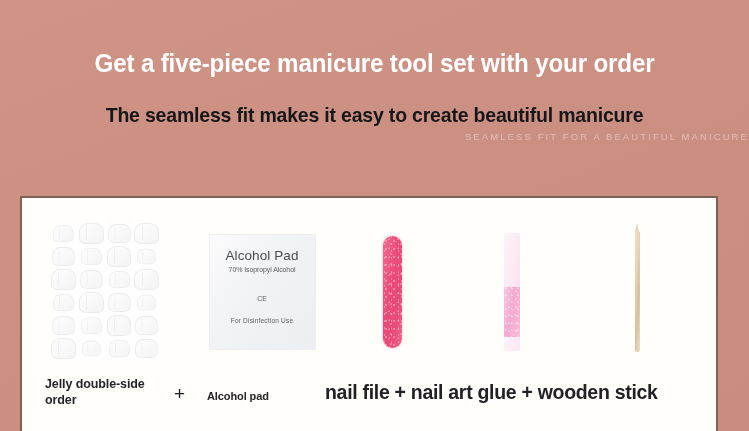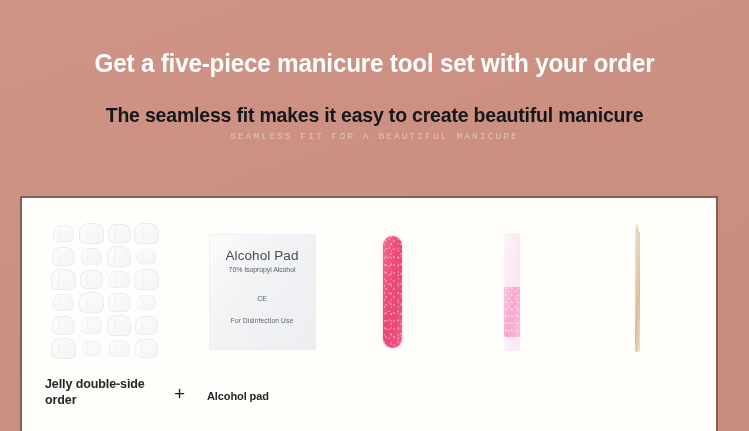--- a/index.html
+++ b/index.html
@@ -45,28 +45,27 @@
     letter-spacing: -0.2px;
     line-height: 25px;
     white-space: nowrap;
     transform: scaleX(0.95);
   }
   #headline-ghost {
     position: absolute;
     top: 131px;
     left: 0;
     width: 749px;
-    text-align: center;
+    text-align: right;
     font-size: 9.5px;
     font-weight: normal;
     color: rgba(255, 255, 255, 0.42);
     letter-spacing: 2.1px;
     line-height: 12px;
     white-space: nowrap;
-    font-family: Liberation Mono, monospace;
   }
 
   
   #product-panel {
     position: absolute;
     left: 20px;
     top: 160px;
     width: 698px;
     height: 237px;
     background: #fffefb;
@@ -362,16 +361,17 @@
       <div class="product-figure" id="figure-wooden-stick">
         <div class="wood-stick"></div>
       </div>
 
       <div class="caption" id="caption-jelly-tape">Jelly double-side order</div>
 
       <div class="caption" id="caption-plus-1">+</div>
 
       <div class="caption" id="caption-alcohol-pad">Alcohol pad</div>
 
+      <div class="caption" id="caption-tools">nail file + nail art glue + wooden stick</div>
 
     </div>
   </div>
 </div>
 
 </body></html>

